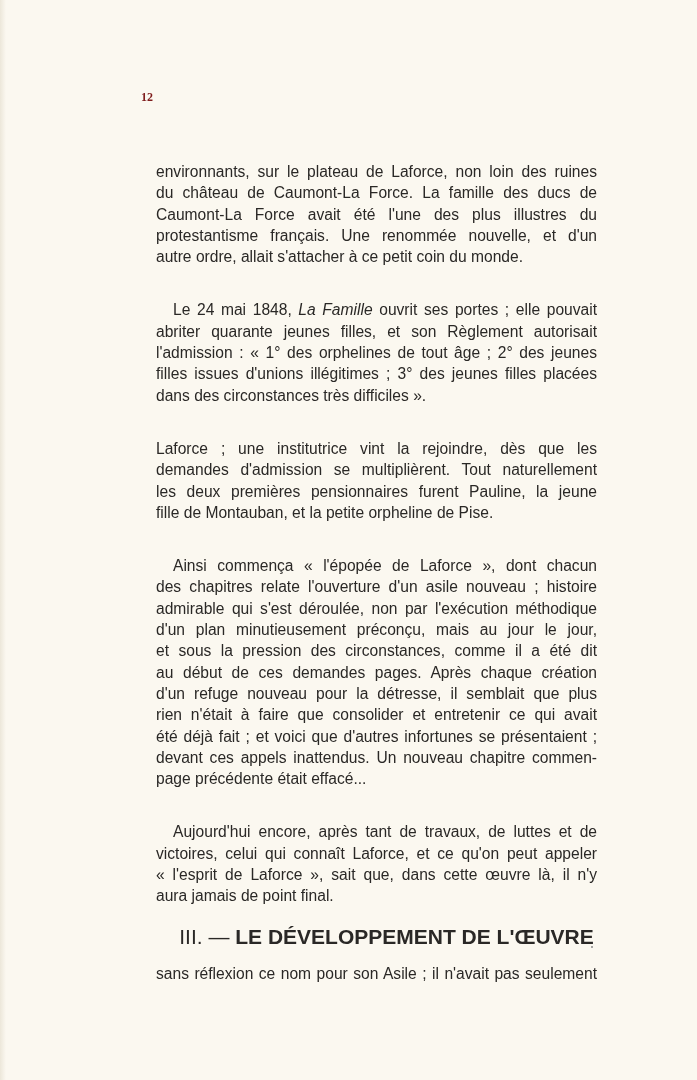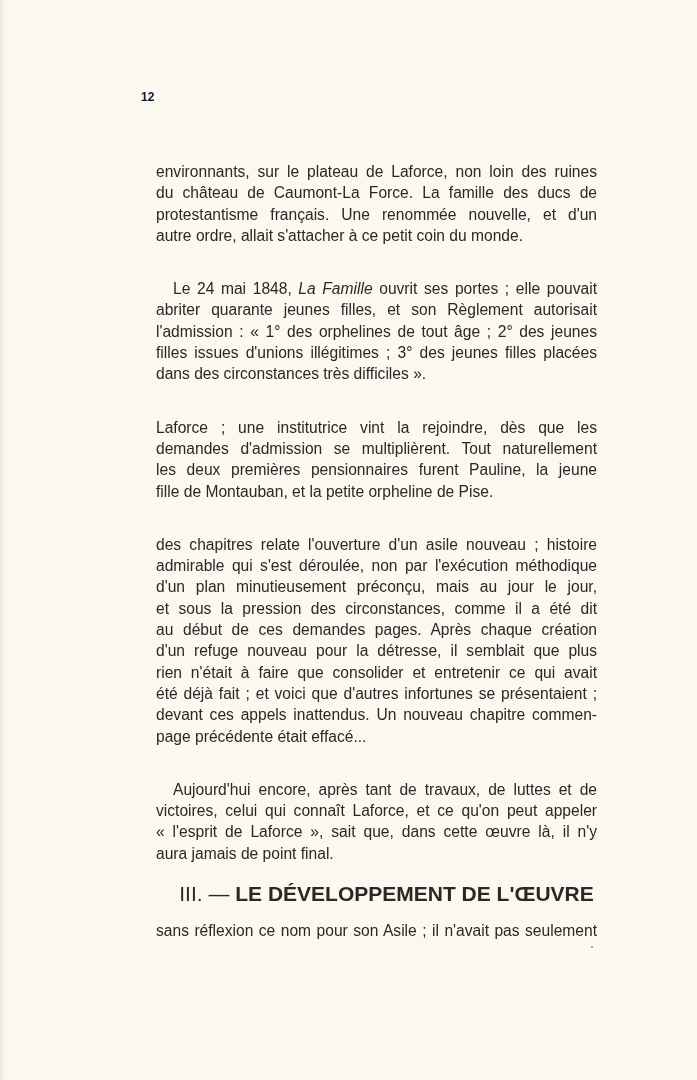--- a/index.html
+++ b/index.html
@@ -20,21 +20,22 @@
       left: 0; top: 0; bottom: 0;
       width: 6px;
       background: linear-gradient(to right, #ece7da, #fbf8f0);
     }
     .page-number {
       position: absolute;
       left: 141px;
       top: 90px;
       font-size: 12px;
       font-weight: bold;
-      color: #0f172a;
+      color: #7f1d1d;
+      font-family: Liberation Serif, serif;
     }
     .text-column {
       position: absolute;
       left: 141px;
       top: 146px;
       width: 471px;
       font-size: 15.6px;
       line-height: 21.3px;
     }
     .para {
@@ -88,20 +89,21 @@
 
 <div class="page-edge"></div>
 
 <div class="page-number">12</div>
 
 <div class="text-column">
 
   <p class="para">
     <span class="line">environnants, sur le plateau de Laforce, non loin des ruines</span>
     <span class="line">du château de Caumont-La Force. La famille des ducs de</span>
+    <span class="line">Caumont-La Force avait été l'une des plus illustres du</span>
     <span class="line">protestantisme français. Une renommée nouvelle, et d'un</span>
     <span class="line last">autre ordre, allait s'attacher à ce petit coin du monde.</span>
   </p>
   <div class="gap"></div>
 
   <p class="para">
     <span class="line indent"><span>Le 24 mai 1848, </span><span class="it">La Famille</span><span> ouvrit ses portes ; elle pouvait</span></span>
     <span class="line">abriter quarante jeunes filles, et son Règlement autorisait</span>
     <span class="line">l'admission : « 1° des orphelines de tout âge ; 2° des jeunes</span>
     <span class="line">filles issues d'unions illégitimes ; 3° des jeunes filles placées</span>
@@ -111,20 +113,21 @@
 
   <p class="para">
     <span class="line">Laforce ; une institutrice vint la rejoindre, dès que les</span>
     <span class="line">demandes d'admission se multiplièrent. Tout naturellement</span>
     <span class="line">les deux premières pensionnaires furent Pauline, la jeune</span>
     <span class="line last">fille de Montauban, et la petite orpheline de Pise.</span>
   </p>
   <div class="gap"></div>
 
   <p class="para">
+    <span class="line indent">Ainsi commença « l'épopée de Laforce », dont chacun</span>
     <span class="line">des chapitres relate l'ouverture d'un asile nouveau ; histoire</span>
     <span class="line">admirable qui s'est déroulée, non par l'exécution méthodique</span>
     <span class="line">d'un plan minutieusement préconçu, mais au jour le jour,</span>
     <span class="line">et sous la pression des circonstances, comme il a été dit</span>
     <span class="line">au début de ces demandes pages. Après chaque création</span>
     <span class="line">d'un refuge nouveau pour la détresse, il semblait que plus</span>
     <span class="line">rien n'était à faire que consolider et entretenir ce qui avait</span>
     <span class="line">été déjà fait ; et voici que d'autres infortunes se présentaient ;</span>
     <span class="line">devant ces appels inattendus. Un nouveau chapitre commen-</span>
     <span class="line last">page précédente était effacé...</span>

